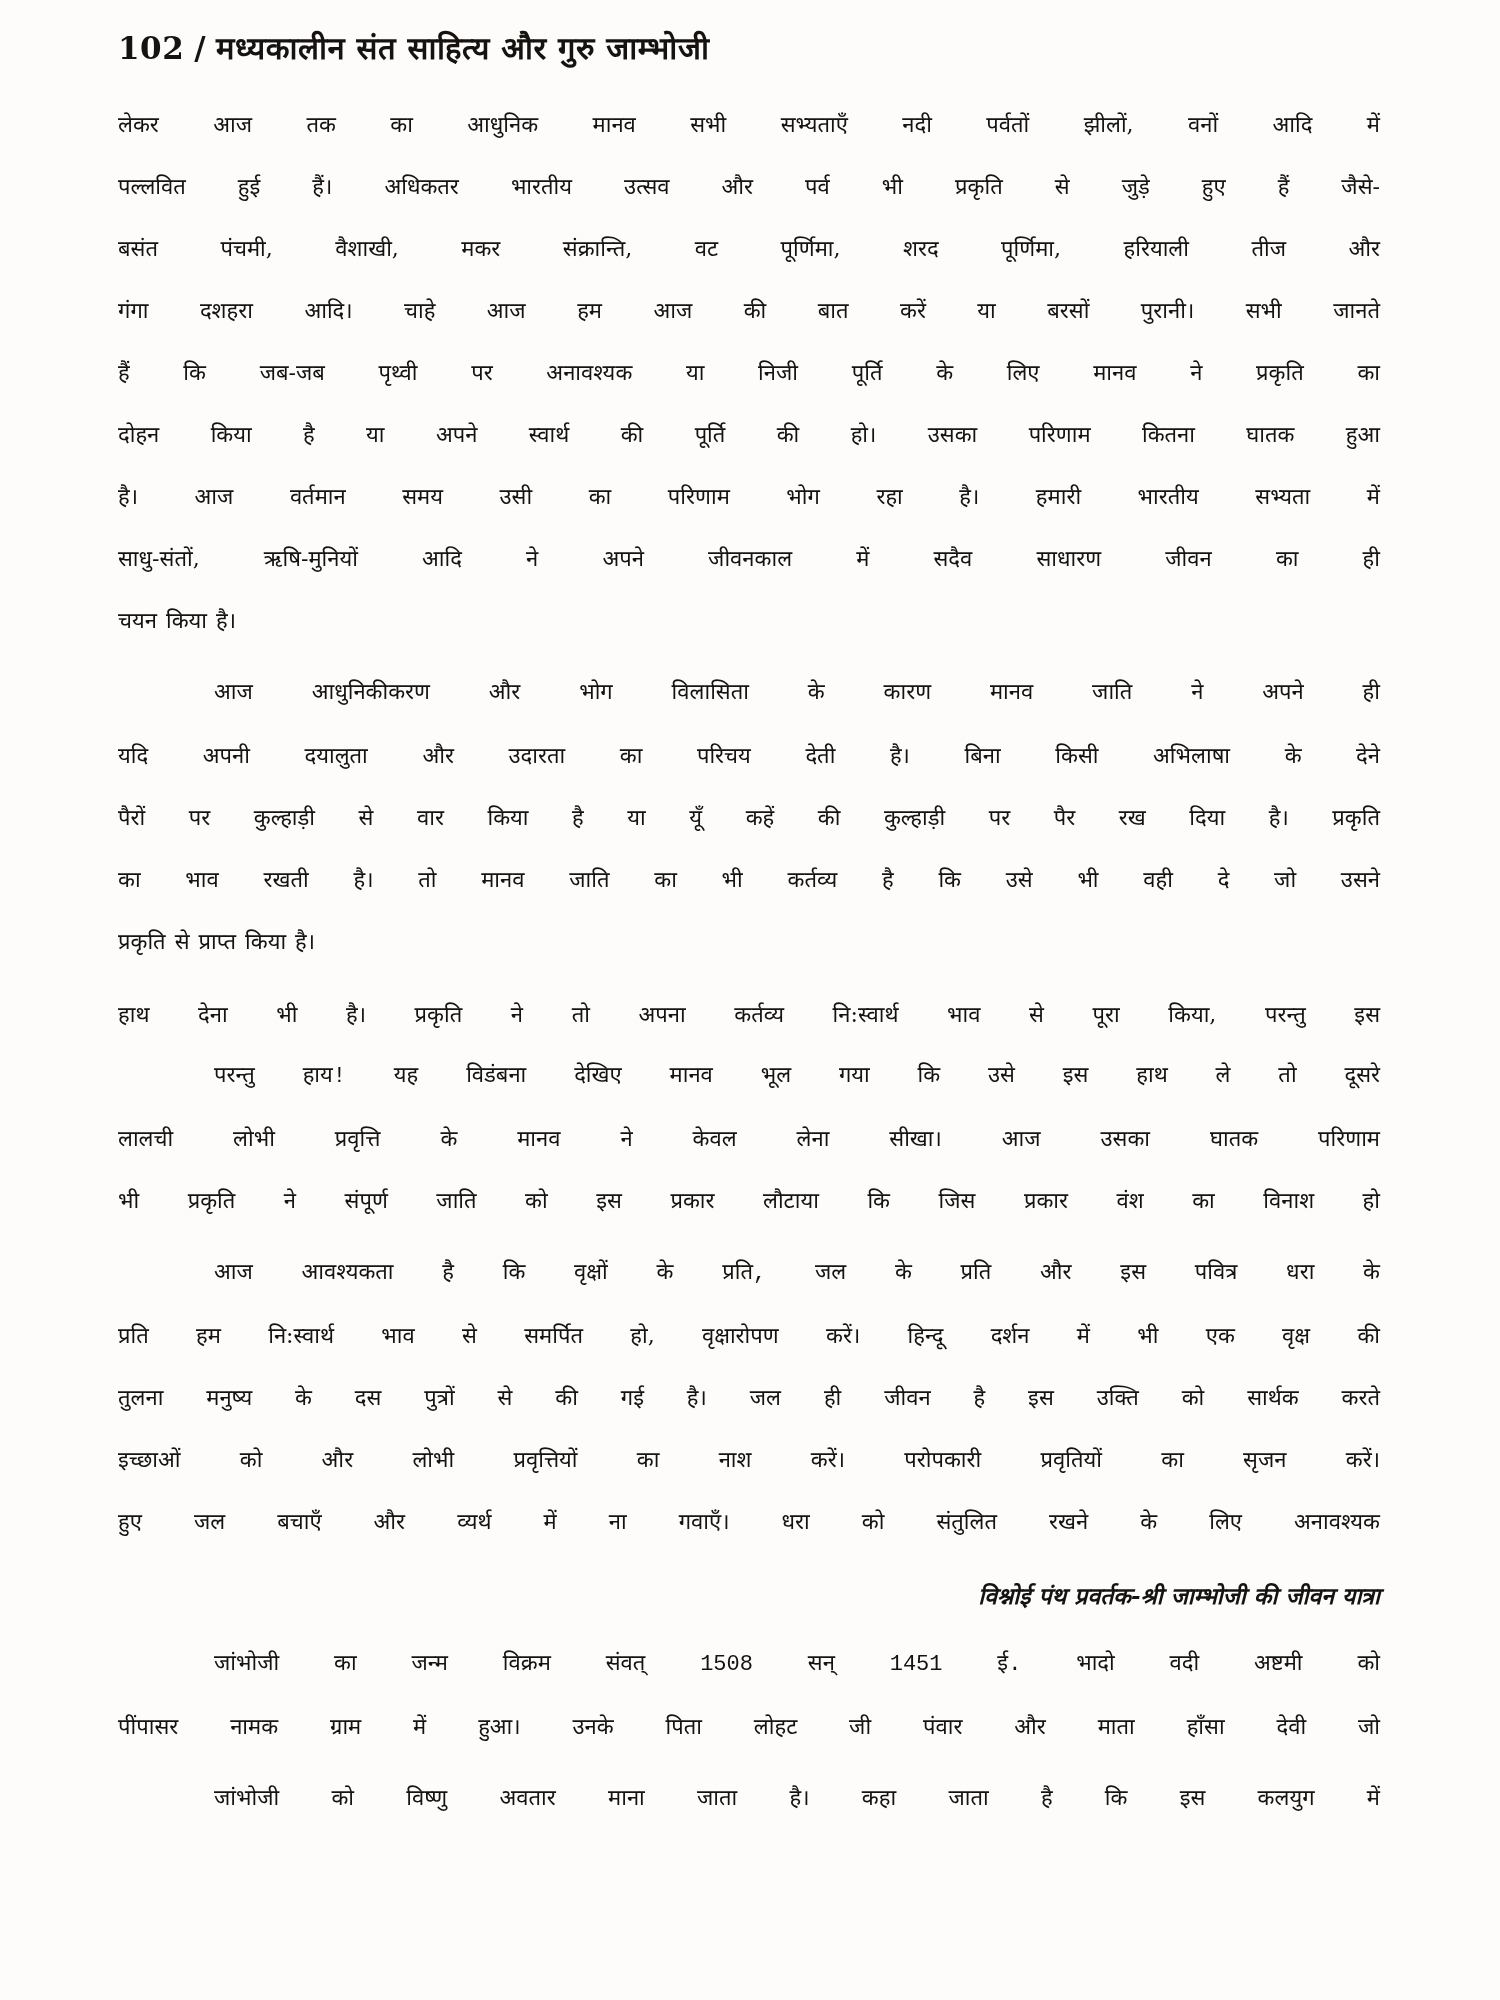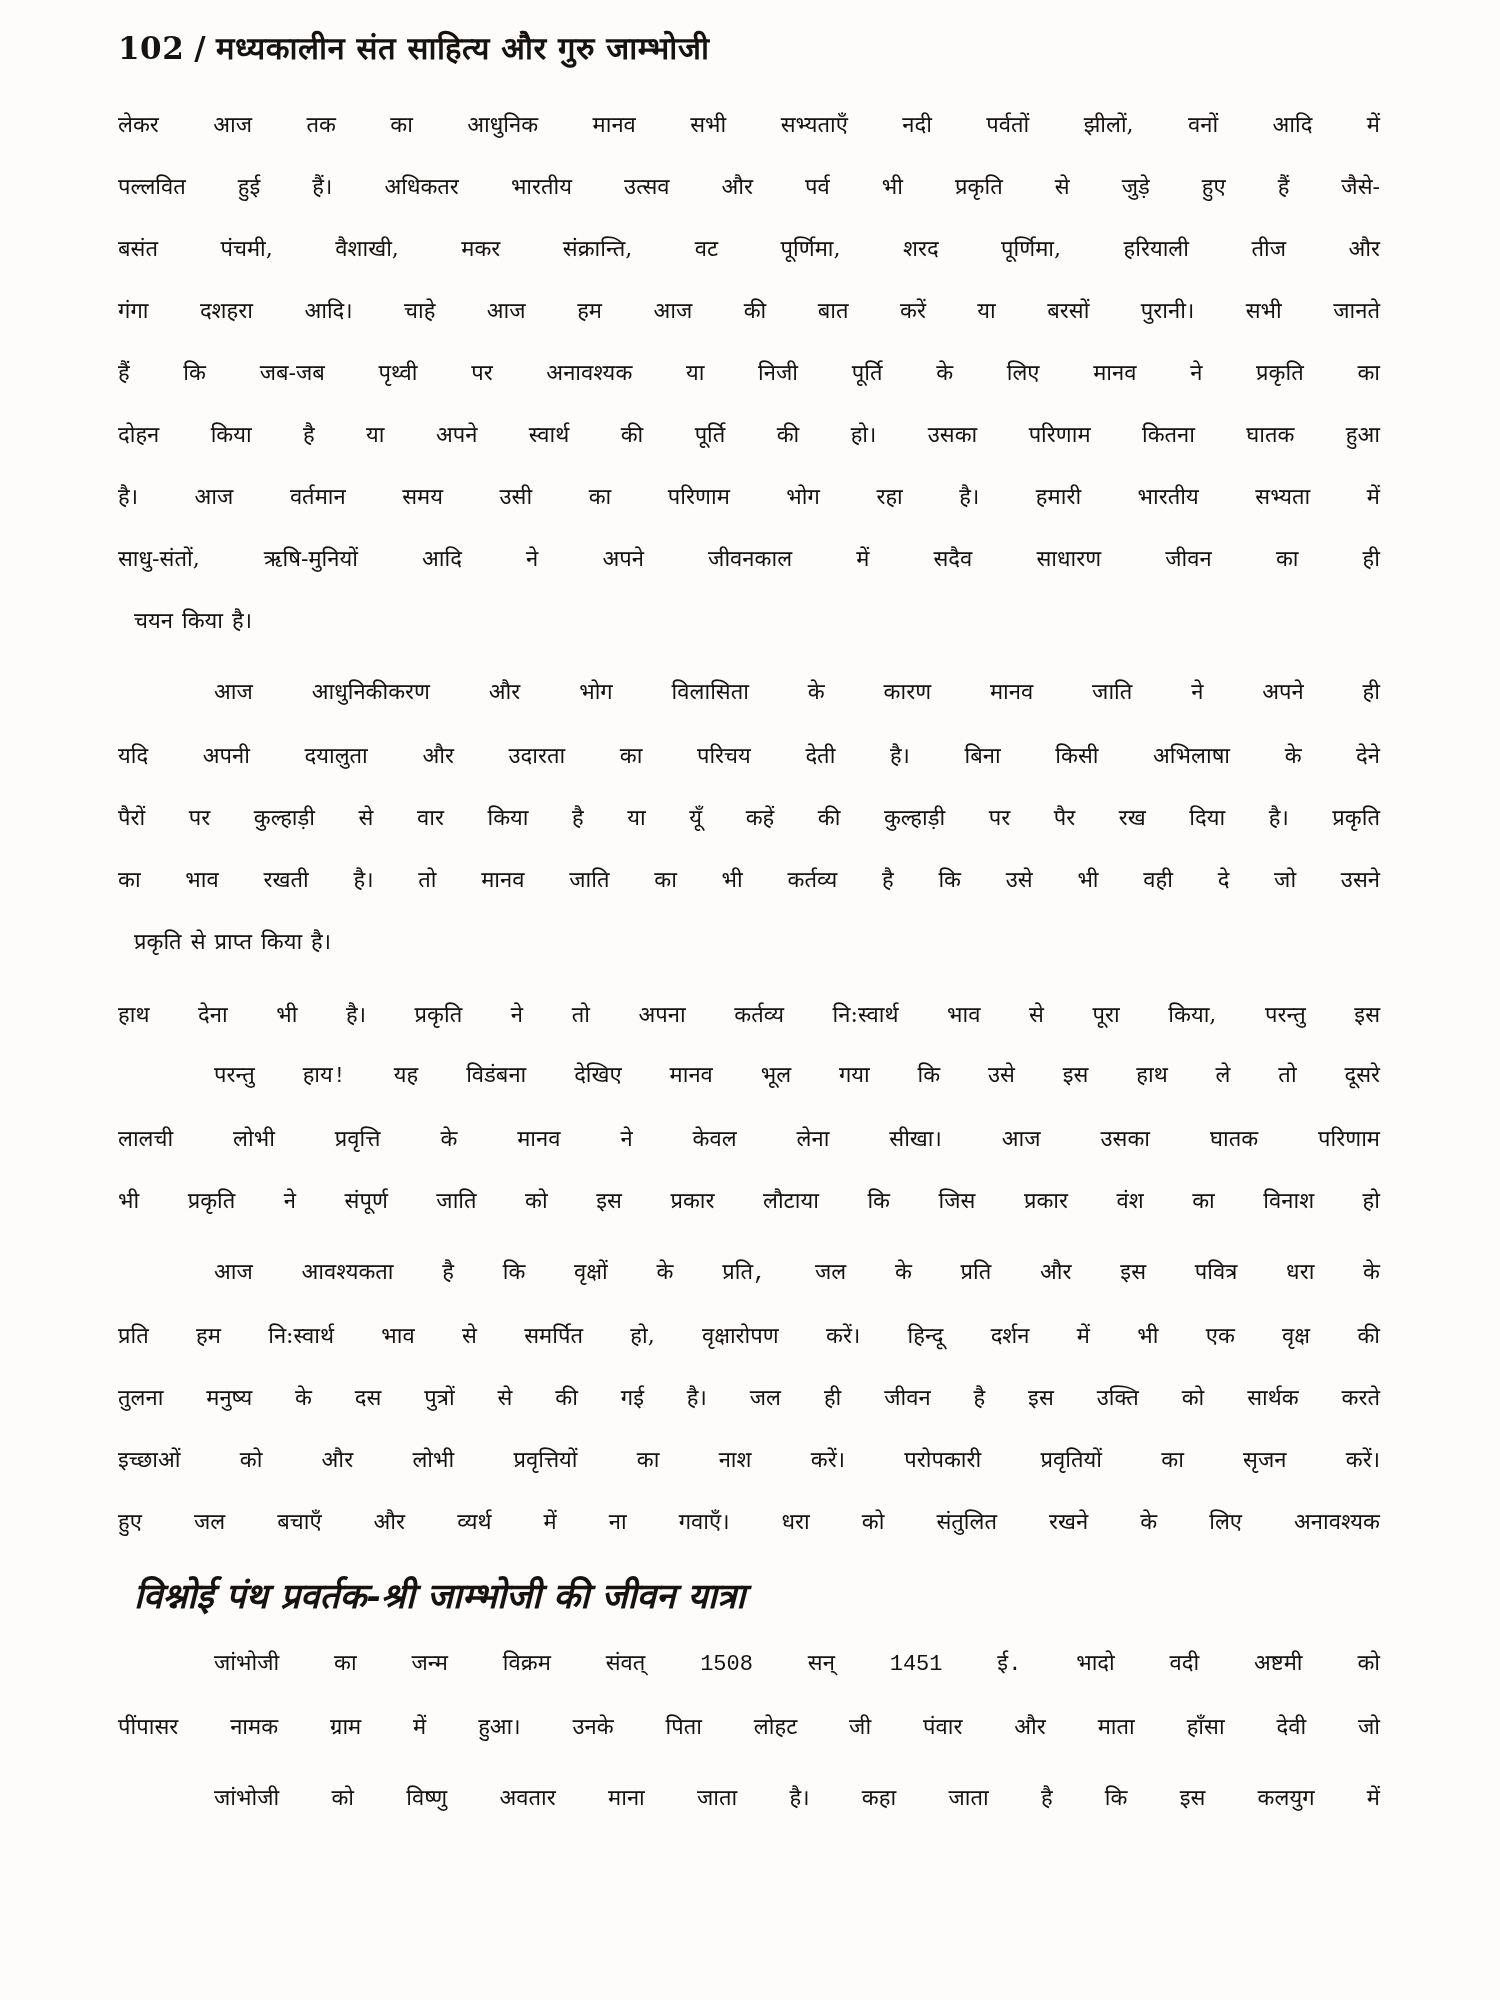--- a/index.html
+++ b/index.html
@@ -31,33 +31,32 @@
   .para { margin: 0 0 11px 0; }
   .line {
     font-size: 22px;
     line-height: 62px;
     text-align: justify;
     text-align-last: justify;
     word-spacing: 2px;
   }
   .line.lastline {
     text-align-last: left;
-    margin-left: 16px;
   }
   .line.firstline.indented {
     text-indent: 96px;
     font-family: Liberation Mono, monospace;
   }
   .section-heading {
-    font-size: 35px;
+    font-size: 23px;
     line-height: 64px;
     font-weight: 700;
     font-style: italic;
     margin: 10px 0 6px 16px;
-    text-align: left;
+    text-align: right;
   }
 </style>
 </head>
 <body>
 
 <div class="page">
   <div class="header">
     <span>102</span><span class="sep">/</span><span>मध्यकालीन संत साहित्य और गुरु जाम्भोजी</span>
   </div>
   <div class="content">

